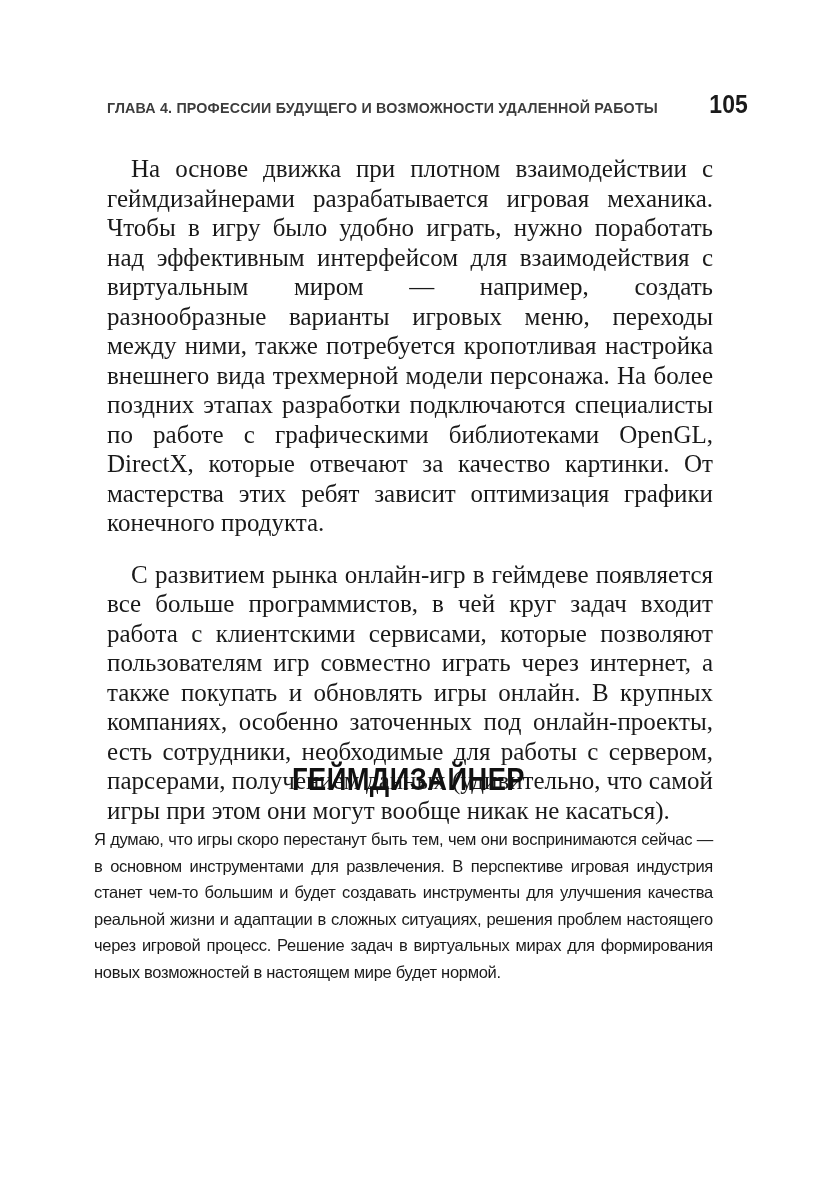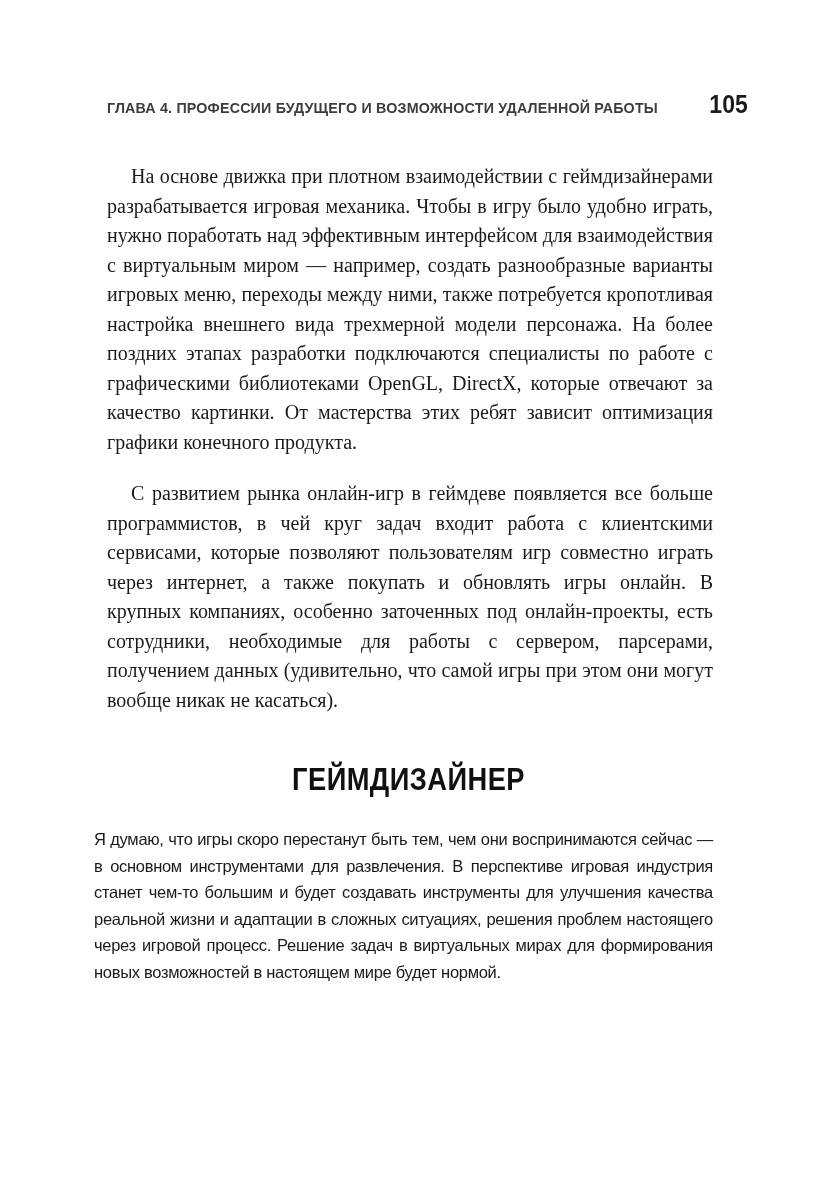--- a/index.html
+++ b/index.html
@@ -50,22 +50,22 @@
   }
 
   
   .body-text {
     position: absolute;
     top: 150px;
     left: 107px;
     width: 606px;
   }
   .body-text p {
-    margin: 12px 0 22px 0;
-    font-size: 20px;
+    margin: 4px 0 22px 0;
+    font-size: 25px;
     line-height: 29.5px;
     text-align: justify;
     text-indent: 24px;
     color: #1a1a1a;
   }
 
   
   .section-heading {
     position: absolute;
     top: 762px;

